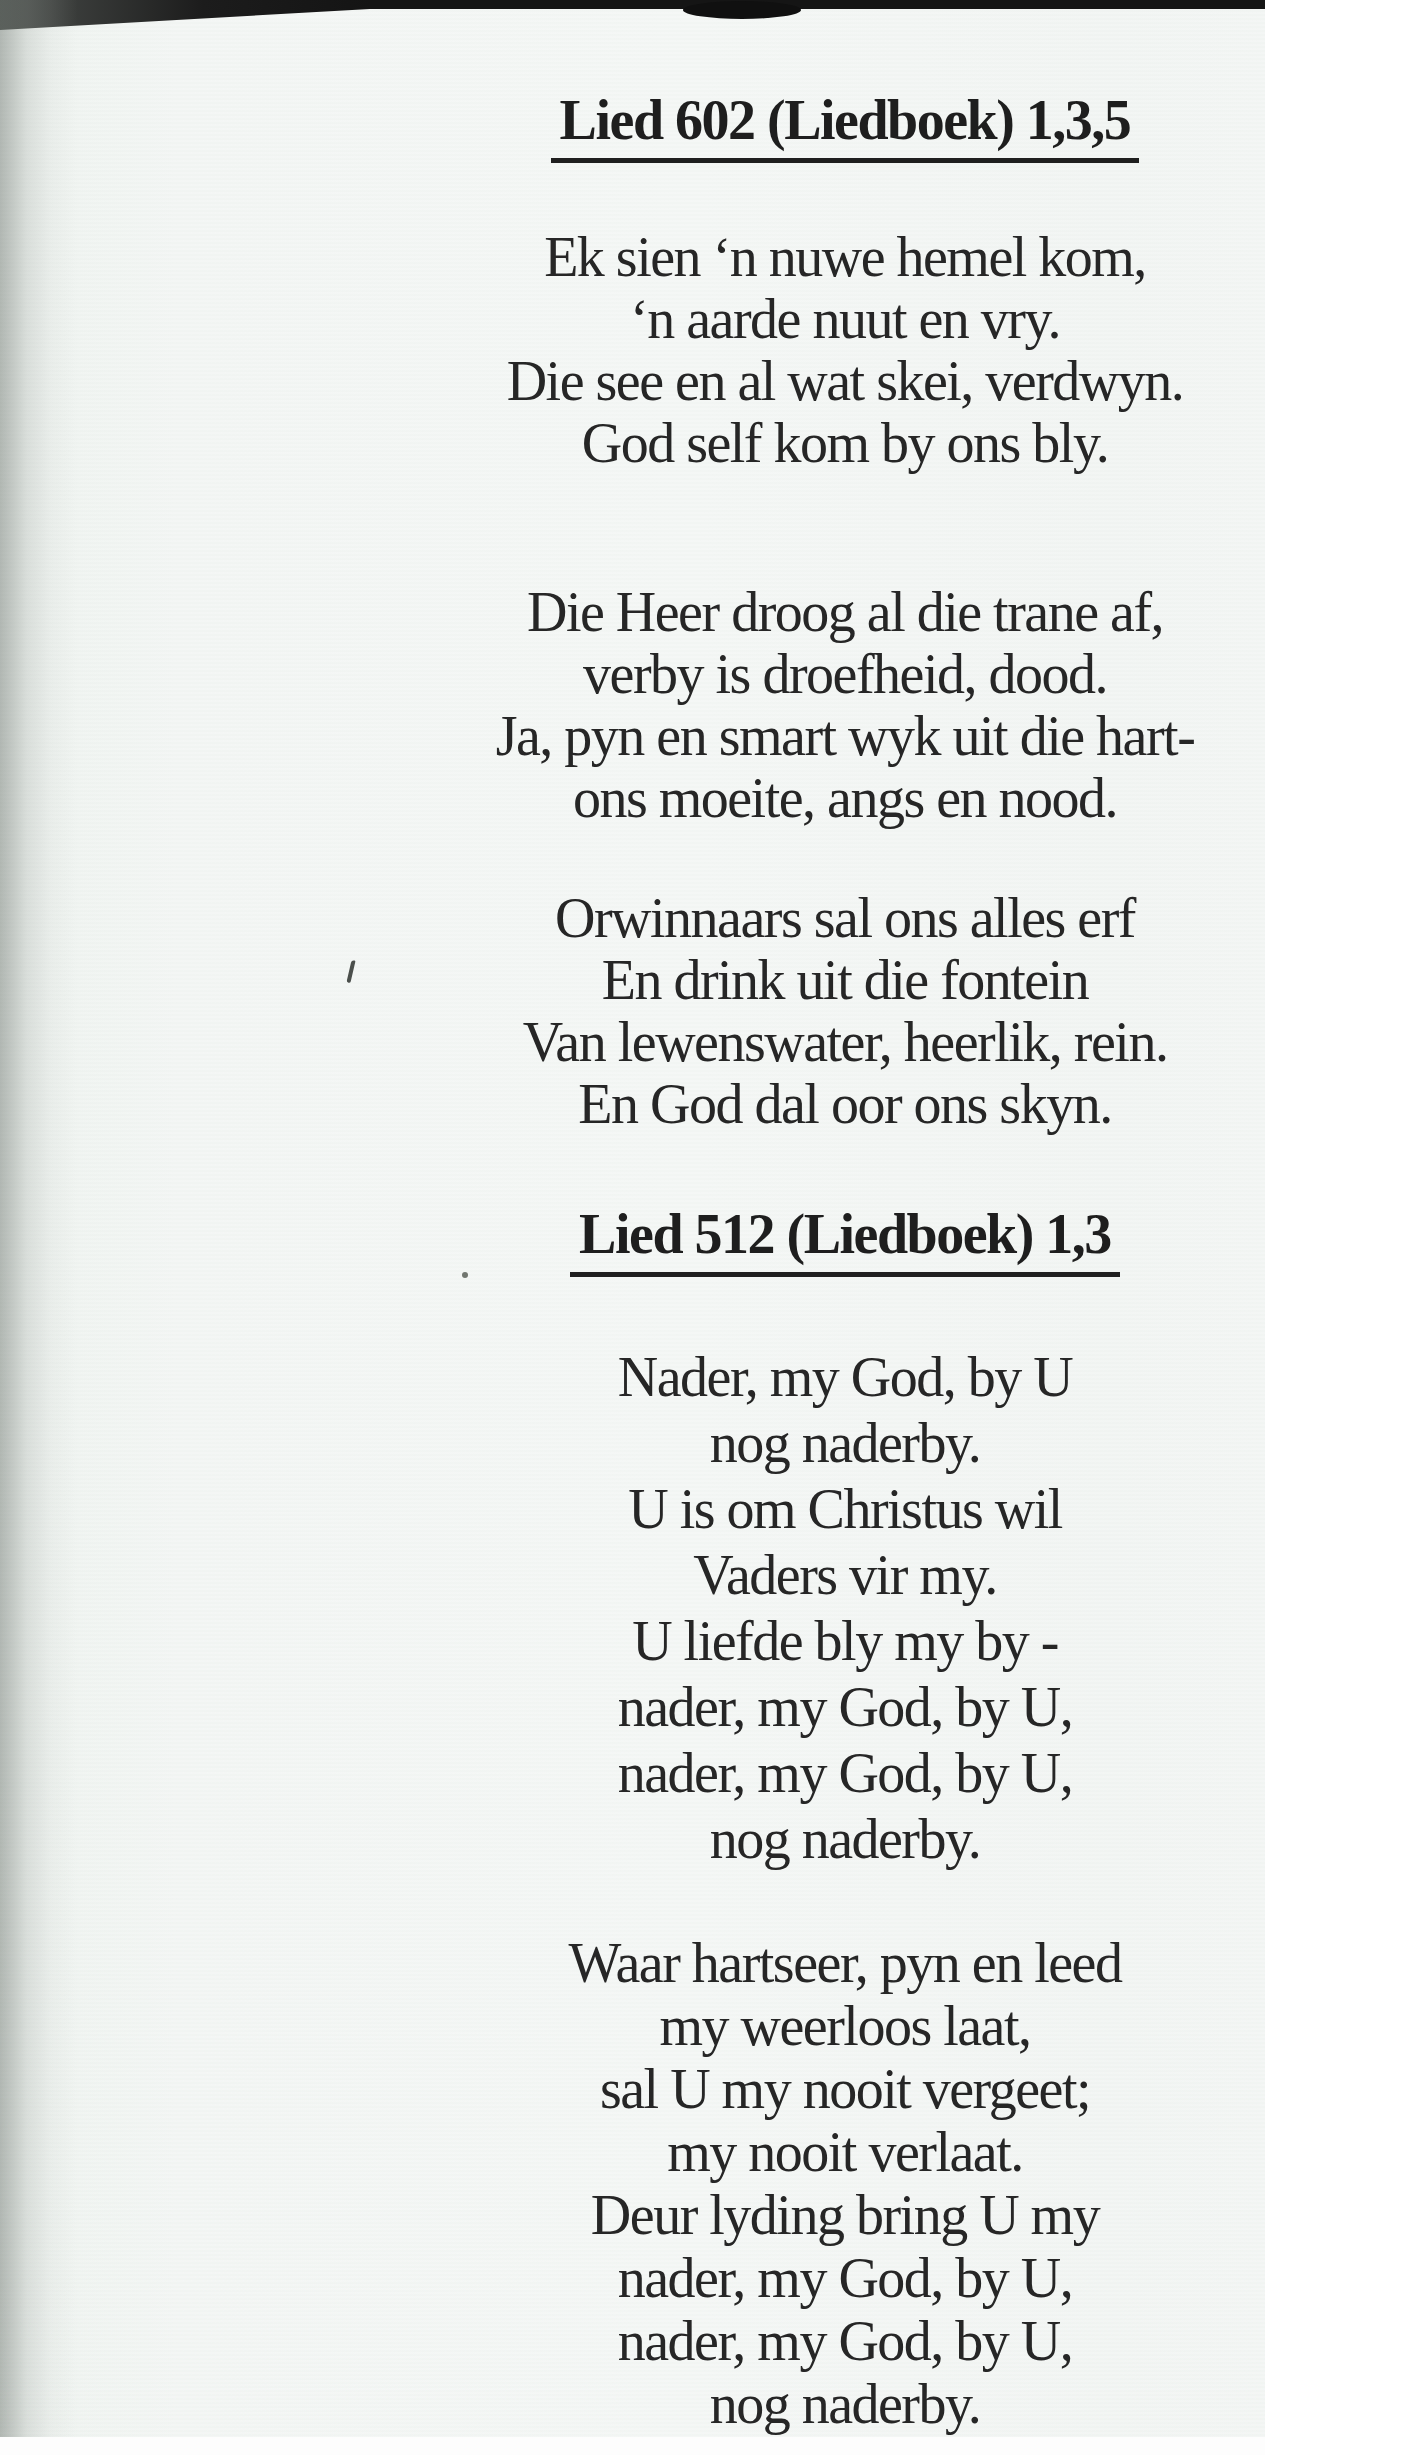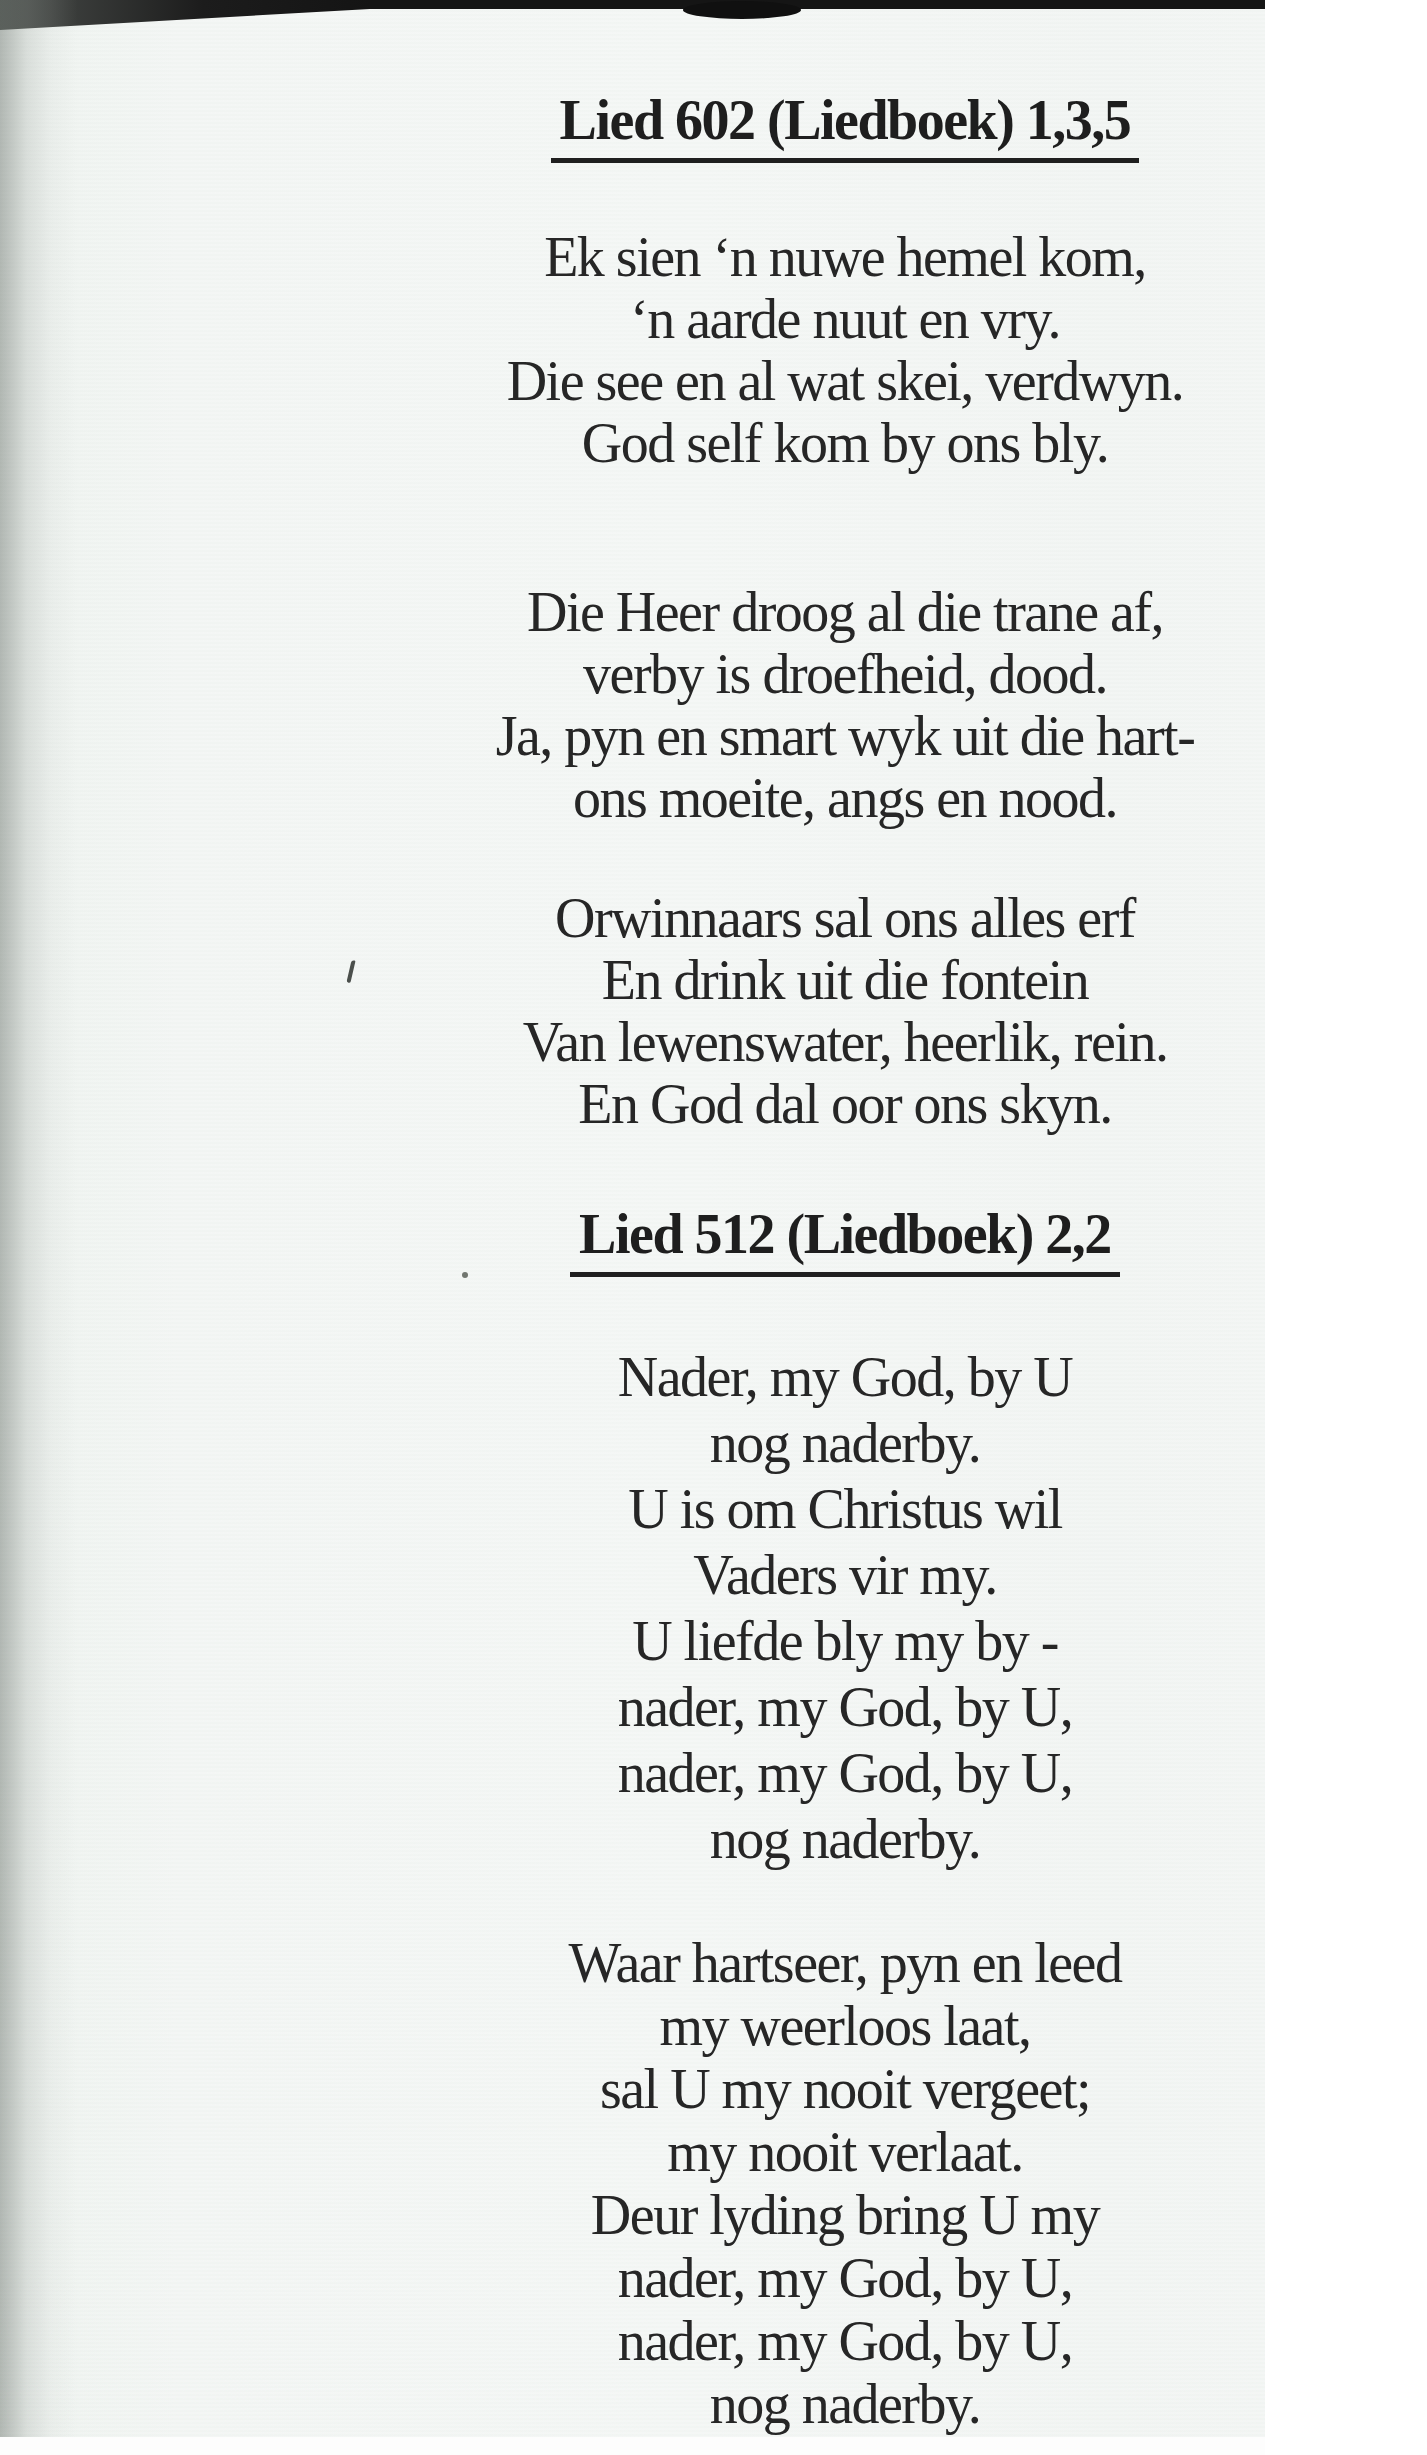--- a/index.html
+++ b/index.html
@@ -94,21 +94,21 @@
       <span class="line">ons moeite, angs en nood.</span>
     </p>
 
     <p class="stanza stanza-3">
       <span class="line">Orwinnaars sal ons alles erf</span>
       <span class="line">En drink uit die fontein</span>
       <span class="line">Van lewenswater, heerlik, rein.</span>
       <span class="line">En God dal oor ons skyn.</span>
     </p>
 
-    <h1 class="song-title title-512"><span class="u">Lied 512 (Liedboek) 2,2</span></h1>
+    <h1 class="song-title title-512"><span class="u">Lied 512 (Liedboek) 1,3</span></h1>
 
     <p class="stanza stanza-4">
       <span class="line">Nader, my God, by U</span>
       <span class="line">nog naderby.</span>
       <span class="line">U is om Christus wil</span>
       <span class="line">Vaders vir my.</span>
       <span class="line">U liefde bly my by -</span>
       <span class="line">nader, my God, by U,</span>
       <span class="line">nader, my God, by U,</span>
       <span class="line">nog naderby.</span>

